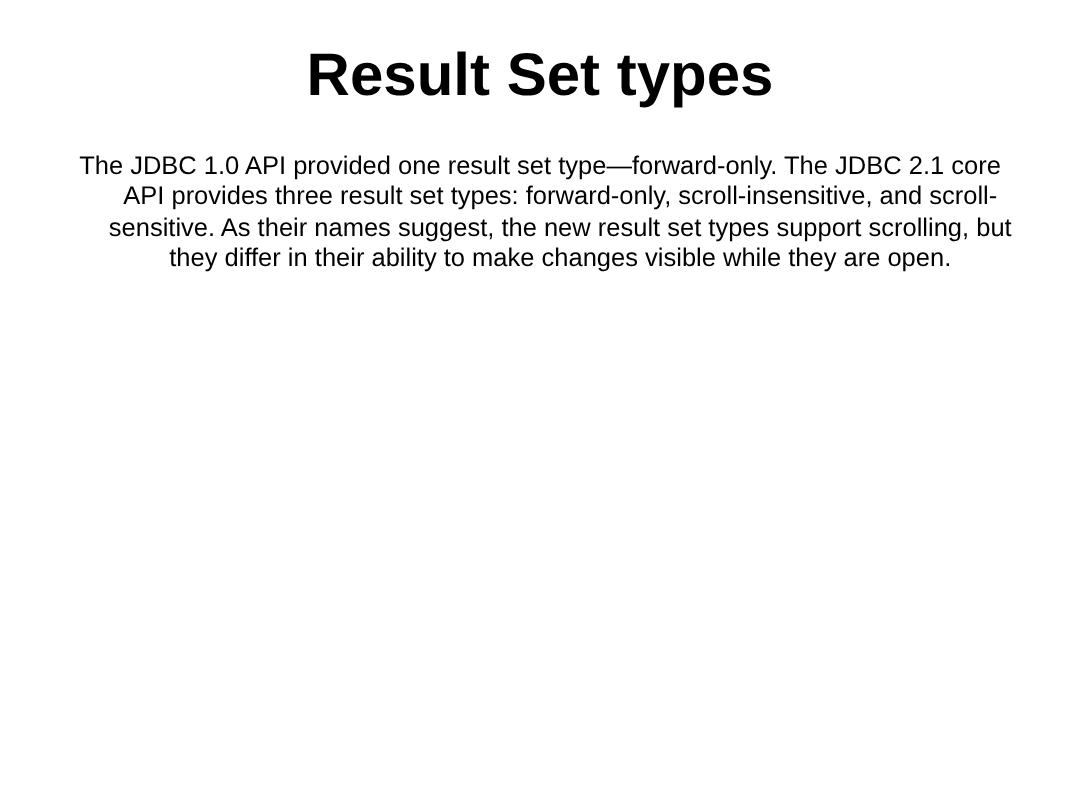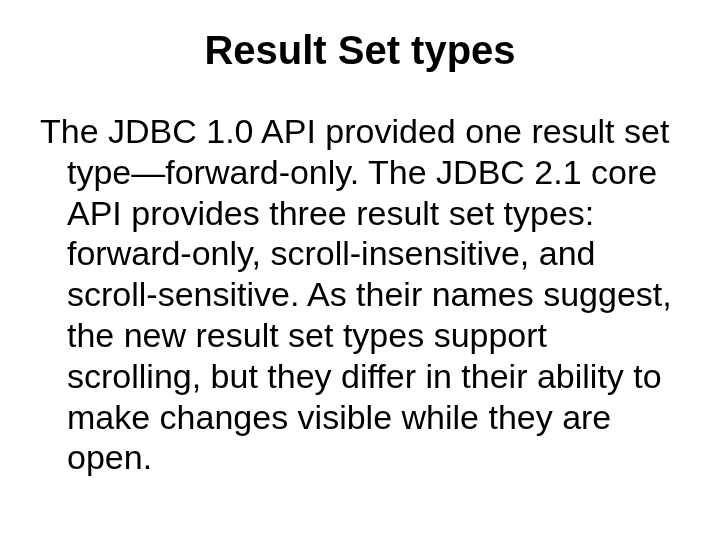--- a/index.html
+++ b/index.html
@@ -12,26 +12,27 @@
       height: 540px;
       background: #ffffff;
       font-family: Arial, Helvetica, sans-serif;
       color: #000000;
       padding: 28px 40px 40px 40px;
     }
     .title {
       font-size: 40px;
       font-weight: bold;
       text-align: center;
-      margin-bottom: 38px;
+      margin-bottom: 28px;
     }
     .body-text {
-      font-size: 34px;
+      font-size: 17px;
       line-height: 1.2;
       text-indent: -27px;
       padding-left: 27px;
+      text-align: center;
     }
   </style>
 </head>
 <body>
 
 <h1 class="title">Result Set types</h1>
 <p class="body-text">The JDBC 1.0 API provided one result set type—forward-only. The JDBC 2.1 core API provides three result set types: forward-only, scroll-insensitive, and scroll-sensitive. As their names suggest, the new result set types support scrolling, but they differ in their ability to make changes visible while they are open.</p>
 
 </body></html>

